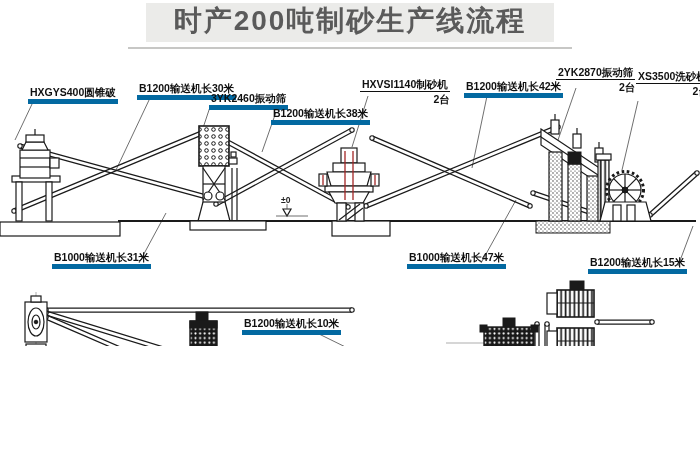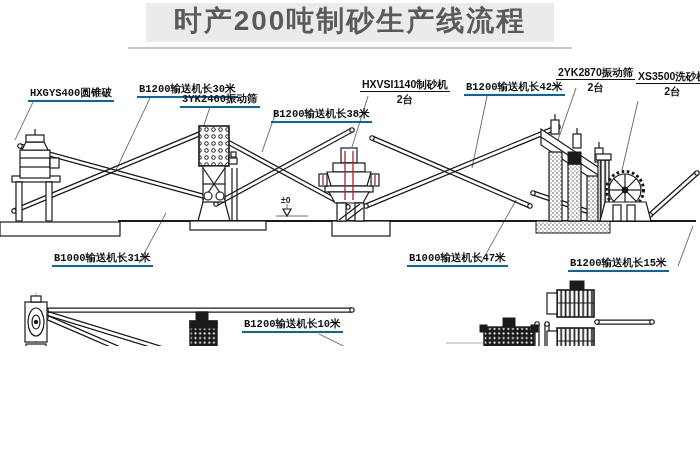--- a/index.html
+++ b/index.html
@@ -5,22 +5,22 @@
   html,body{margin:0;padding:0;background:#fff;}
   .canvas{position:relative;width:700px;height:346px;background:#ffffff;overflow:hidden;
           font-family:"Liberation Sans","DejaVu Sans",sans-serif;}
   .title-wrap{position:absolute;left:0;top:3px;width:700px;text-align:center;z-index:5;}
   .title-wrap span{display:inline-block;background:#ebebe9;color:#5a5a5a;font-size:28px;
           font-weight:bold;letter-spacing:2px;padding:3px 28px 5px;line-height:1.1;}
   .title-rule{position:absolute;left:128px;top:47px;width:444px;height:2px;background:#c7c7c5;z-index:4;}
   .callout{position:absolute;font-size:10.5px;font-weight:bold;color:#101010;line-height:1.15;
            white-space:nowrap;z-index:3;}
   .callout .c-main{border-bottom:1px solid #101010;padding:0 2px 1px;}
-  .callout .c-qty{text-align:center;padding-top:1px;}
-  .u{border-bottom:2px solid #0369a1;padding:0 2px 1px;font-family:Liberation Mono, monospace;}
+  .callout .c-qty{text-align:right;padding-top:1px;}
+  .u{border-bottom:5px solid #0369a1;padding:0 2px 1px;}
   .elev-mark{position:absolute;font-size:8.5px;font-weight:bold;color:#222;z-index:3;}
   svg{position:absolute;left:0;top:0;z-index:1;}
   .ln{stroke:#1a1a1a;stroke-width:1.2;fill:none;}
   .ln2{stroke:#1a1a1a;stroke-width:2;fill:none;}
   .fillw{stroke:#1a1a1a;stroke-width:1.2;fill:#ffffff;}
   .filld{stroke:#1a1a1a;stroke-width:1;fill:#1a1a1a;}
   .thin{stroke:#8a8a8a;stroke-width:0.7;fill:none;}
   .leader{stroke:#4a4a4a;stroke-width:0.8;fill:none;}
   .red{stroke:#a32626;stroke-width:1.3;fill:none;}
   .redf{fill:#a32626;stroke:#5e1212;stroke-width:0.6;}
@@ -361,21 +361,21 @@
       <rect class="filld" x="570" y="355" width="14" height="9"></rect>
     </g>
   </svg>
 
   <div class="callout" style="left:28px;top:86px">
     <span class="u">HXGYS400圆锥破</span>
   </div>
   <div class="callout" style="left:137px;top:82px">
     <span class="u">B1200输送机长30米</span>
   </div>
-  <div class="callout" style="left:180px;top:92px">
+  <div class="callout" style="left:209px;top:92px">
     <span class="u">3YK2460振动筛</span>
   </div>
   <div class="callout" style="left:271px;top:107px">
     <span class="u">B1200输送机长38米</span>
   </div>
   <div class="callout" style="left:360px;top:78px">
     <div class="c-main">HXVSI1140制砂机</div>
     <div class="c-qty">2台</div>
   </div>
   <div class="callout" style="left:464px;top:80px">
@@ -388,20 +388,20 @@
   <div class="callout" style="left:636px;top:70px">
     <div class="c-main">XS3500洗砂机</div>
     <div class="c-qty">2台</div>
   </div>
   <div class="callout" style="left:52px;top:251px">
     <span class="u">B1000输送机长31米</span>
   </div>
   <div class="callout" style="left:407px;top:251px">
     <span class="u">B1000输送机长47米</span>
   </div>
-  <div class="callout" style="left:568px;top:256px">
+  <div class="callout" style="left:588px;top:256px">
     <span class="u">B1200输送机长15米</span>
   </div>
   <div class="callout" style="left:242px;top:317px">
     <span class="u">B1200输送机长10米</span>
   </div>
   <div class="elev-mark" style="left:281px;top:195px">±0</div>
 </div>
 
 </body></html>

